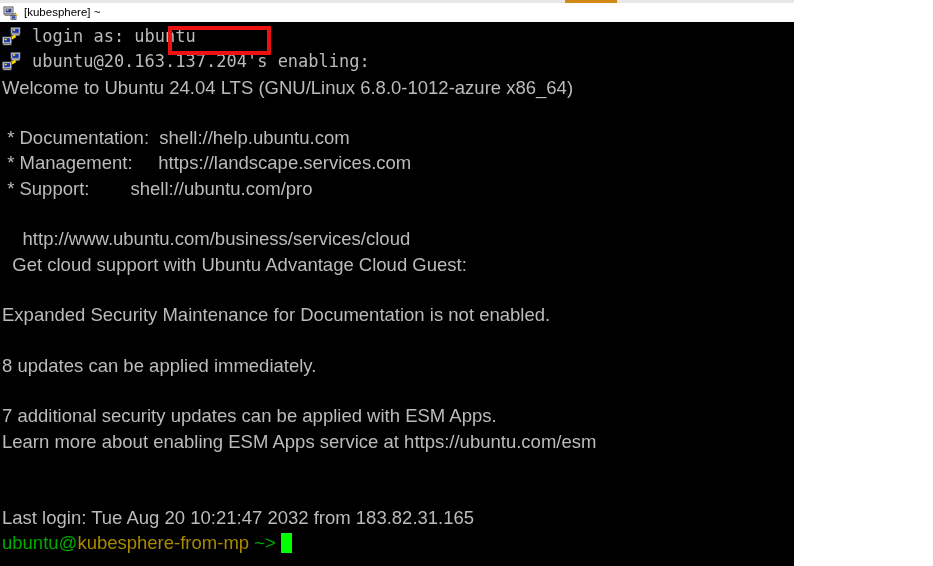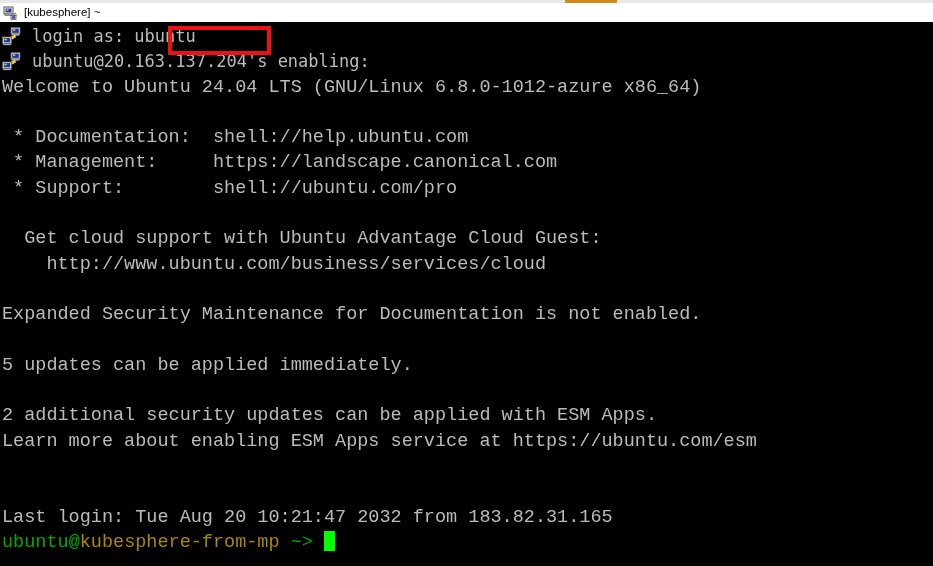--- a/index.html
+++ b/index.html
@@ -2,21 +2,21 @@
 <html><head>
 <meta charset="utf-8">
 <style>
   html, body {
     margin: 0;
     padding: 0;
     background: #ffffff;
   }
   #app {
     position: relative;
-    width: 933px;
+    width: 794px;
     height: 566px;
     overflow: hidden;
     background: #4c1d95;
     font-family: "Liberation Sans", sans-serif;
   }
 
   
   .top-strip {
     position: absolute;
     left: 0; top: 0;
@@ -68,21 +68,21 @@
     width: 933px;
     height: 544px;
     background: #000000;
     overflow: hidden;
   }
   .term-inner {
     position: relative;
     padding: 2px 0 0 2px;
   }
   .line {
-    font-family: Liberation Mono, monospace;
+    font-family: Liberation Sans, sans-serif;
     font-size: 18.5px;
     line-height: 25.3px;
     color: #bbbbbb;
     white-space: pre;
     height: 25.3px;
     letter-spacing: 0px;
   }
   .line.blank { color: transparent; }
 
   .line-with-icon {
@@ -190,31 +190,31 @@
             <rect x="2.5" y="11.8" width="2.2" height="1.5" fill="#ffd900"></rect>
             <rect x="1.1" y="16.5" width="8" height="1.5" fill="#cfcfcf" stroke="#5a5a5a" stroke-width="0.6"></rect>
           </svg>
         </span>
         <span class="txt">ubuntu@20.163.137.204's enabling:</span>
       </div>
 
       <div class="line">Welcome to Ubuntu 24.04 LTS (GNU/Linux 6.8.0-1012-azure x86_64)</div>
       <div class="line blank"></div>
       <div class="line"> * Documentation:  shell://help.ubuntu.com</div>
-      <div class="line"> * Management:     https://landscape.canonical.com</div>
+      <div class="line"> * Management:     https://landscape.services.com</div>
       <div class="line"> * Support:        shell://ubuntu.com/pro</div>
       <div class="line blank"></div>
+      <div class="line">    http://www.ubuntu.com/business/services/cloud</div>
       <div class="line">  Get cloud support with Ubuntu Advantage Cloud Guest:</div>
-      <div class="line">    http://www.ubuntu.com/business/services/cloud</div>
       <div class="line blank"></div>
       <div class="line">Expanded Security Maintenance for Documentation is not enabled.</div>
       <div class="line blank"></div>
-      <div class="line">5 updates can be applied immediately.</div>
-      <div class="line blank"></div>
-      <div class="line">2 additional security updates can be applied with ESM Apps.</div>
+      <div class="line">8 updates can be applied immediately.</div>
+      <div class="line blank"></div>
+      <div class="line">7 additional security updates can be applied with ESM Apps.</div>
       <div class="line">Learn more about enabling ESM Apps service at https://ubuntu.com/esm</div>
       <div class="line blank"></div>
       <div class="line blank"></div>
       <div class="line">Last login: Tue Aug 20 10:21:47 2032 from 183.82.31.165</div>
 
       <div class="line"><span class="c-green">ubuntu</span><span class="c-green">@</span><span class="c-olive">kubesphere-from-mp</span><span class="c-green"> ~&gt;</span><span class="c-grey"> </span><span class="cursor-block"></span></div>
 
     </div>
   </div>
 

